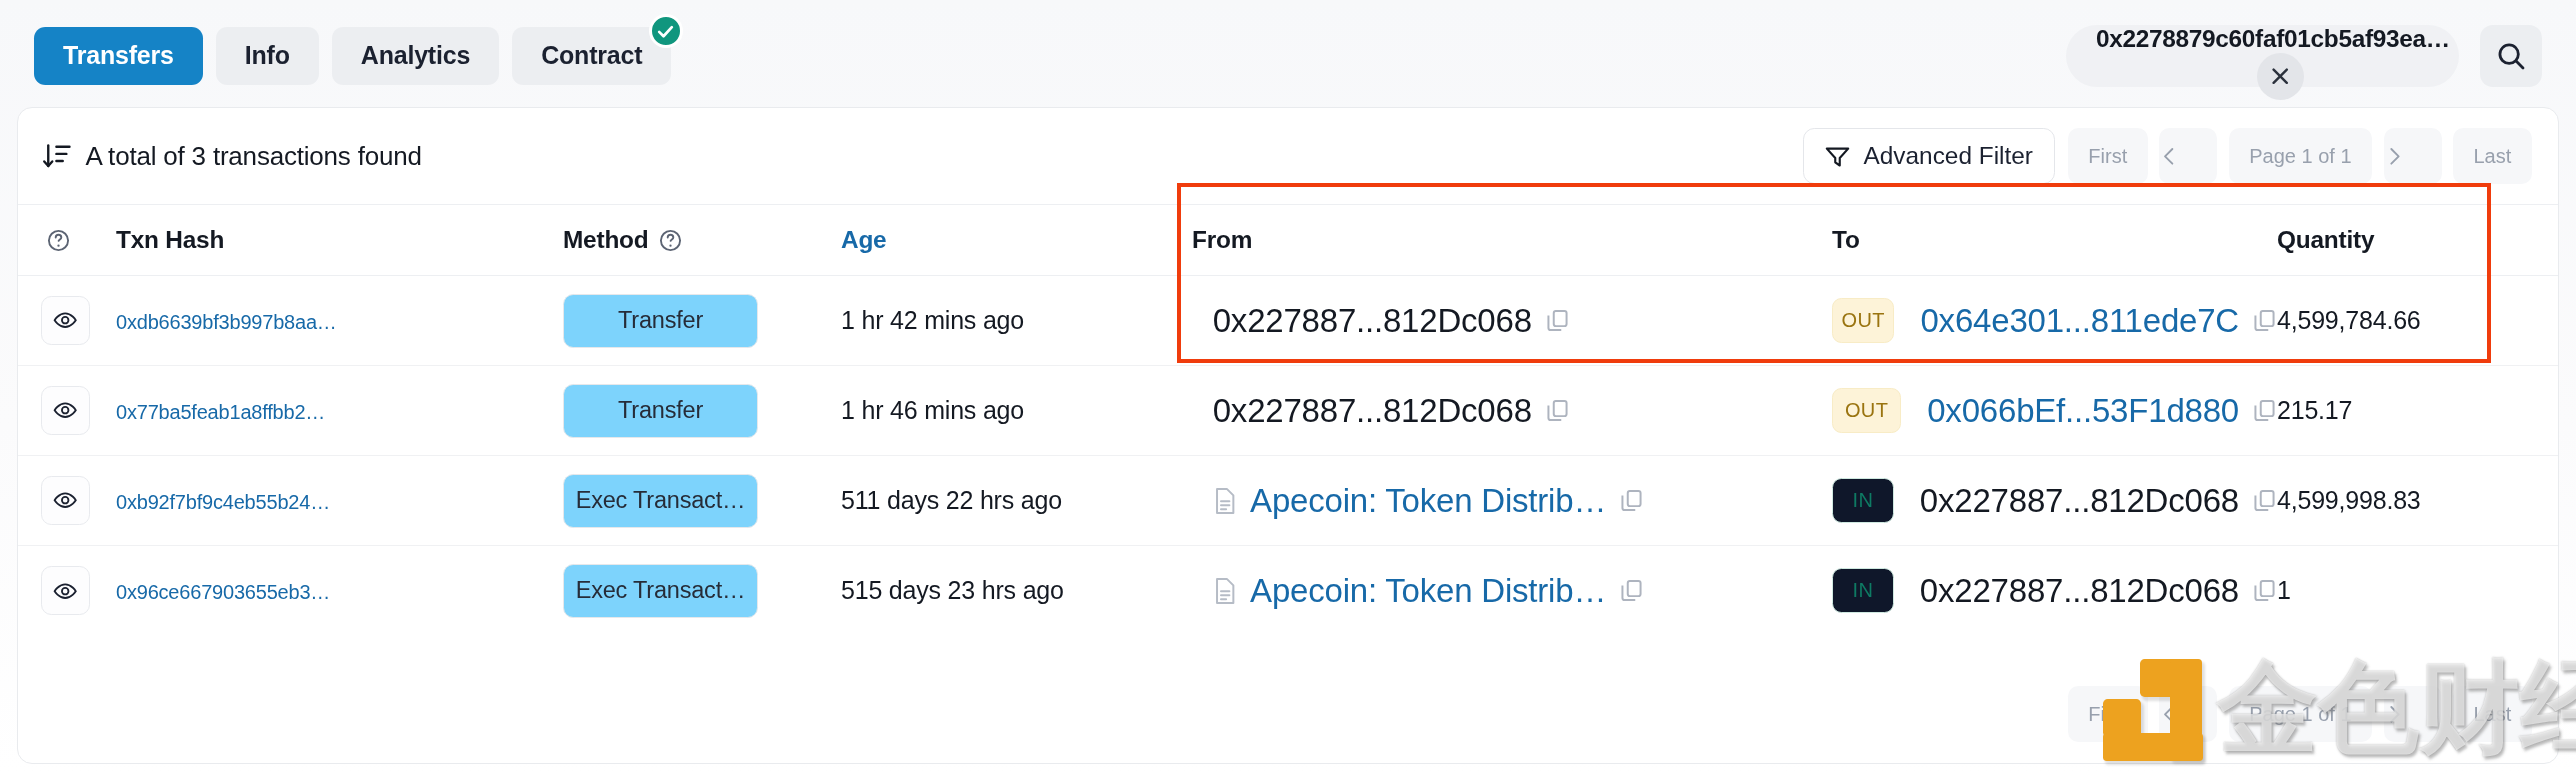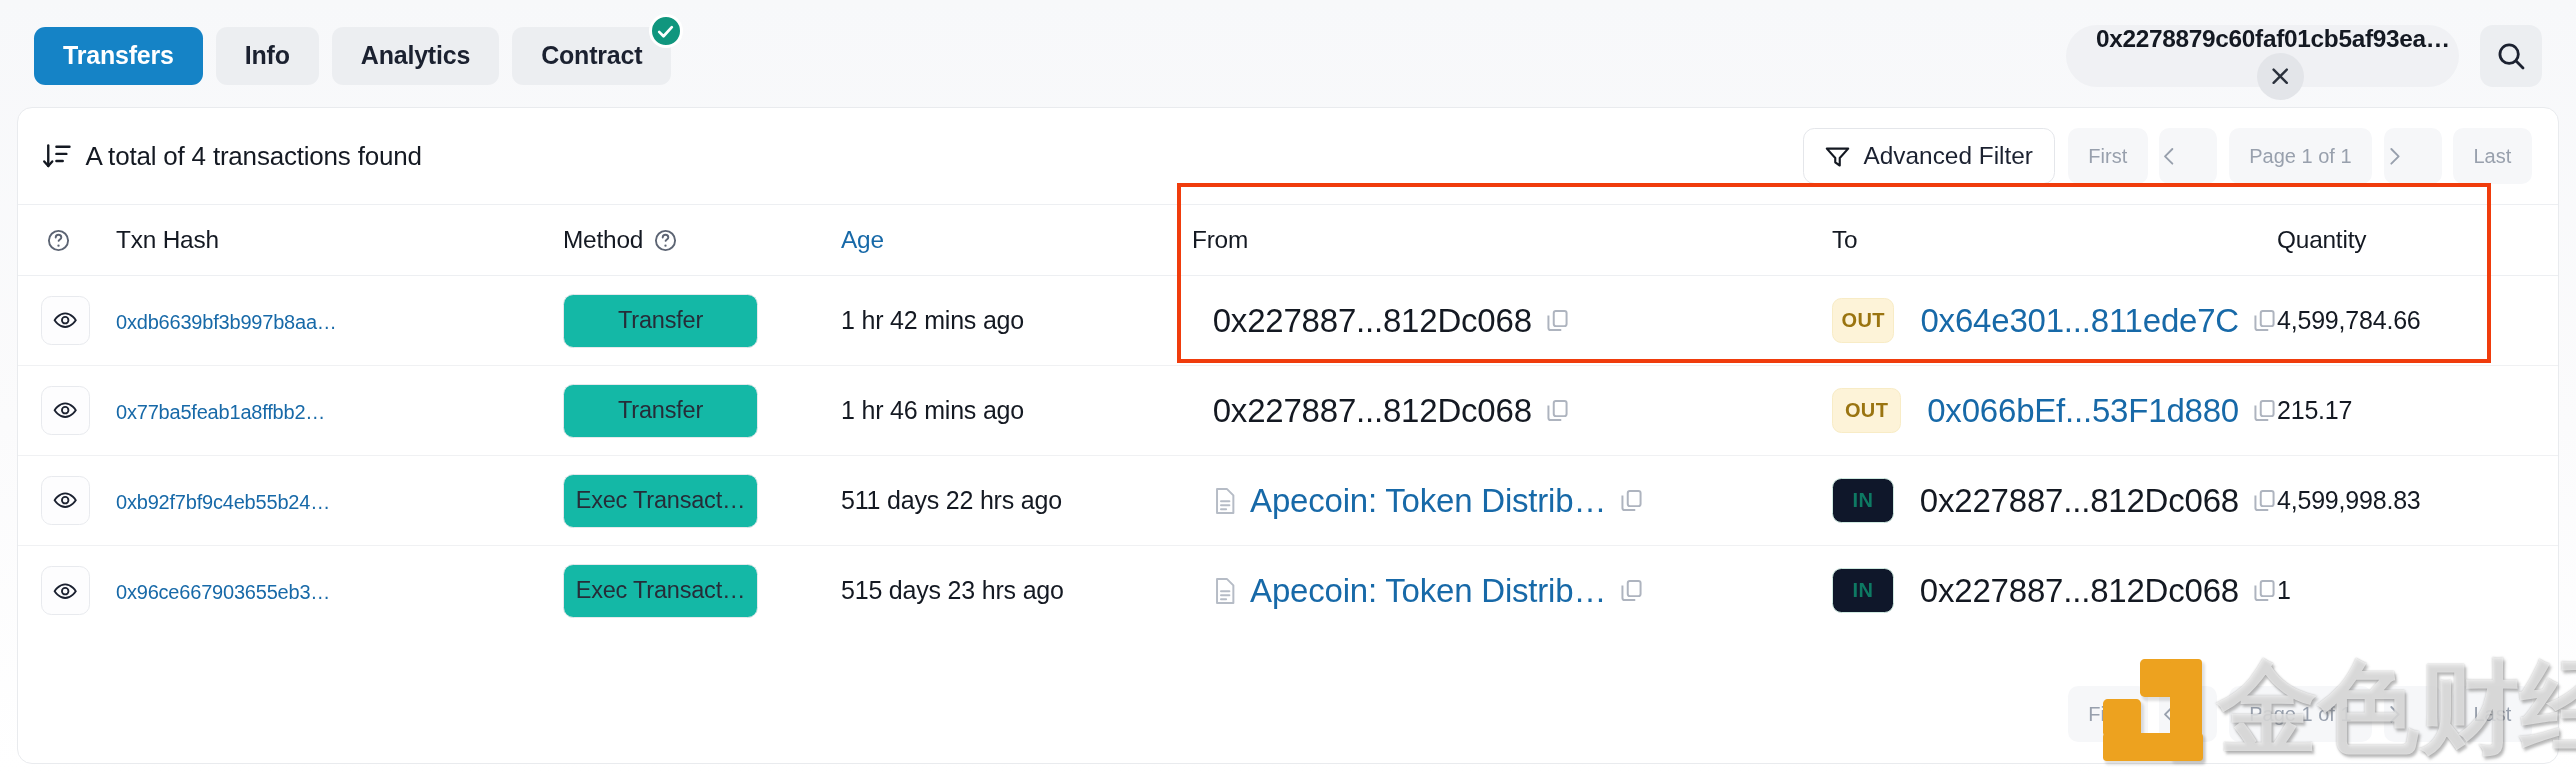--- a/index.html
+++ b/index.html
@@ -188,21 +188,21 @@
   table.tx {
     width: 100%;
     border-collapse: collapse;
     table-layout: fixed;
   }
 
   .tx thead th {
     height: 71px;
     text-align: left;
     font-size: 24.4px;
-    font-weight: normal;
+    font-weight: bold;
     color: #141922;
     border-top: 1.9px solid #edeff2;
     border-bottom: 1.9px solid #edeff2;
     padding: 0;
     vertical-align: middle;
     background: #ffffff;
     letter-spacing: -0.2px;
   }
   .tx thead th .th-in {
     display: flex; align-items: center; gap: 9.4px;
@@ -247,21 +247,21 @@
   .hash-link { font-size: 20px; }
 
   .method-pill {
     display: inline-flex;
     align-items: center;
     justify-content: center;
     height: 54px;
     width: 195px;
     border: 1.9px solid #e6e8eb;
     border-radius: 10.3px;
-    background: #14b8a6;
+    background: #7dd3fc;
     font-size: 23.5px;
     color: #262c38;
     cursor: pointer;
     overflow: hidden;
     white-space: nowrap;
   }
 
   .addr-cell {
     display: flex;
     align-items: center;
@@ -272,21 +272,21 @@
   .copy-icon svg { width: 25px; height: 25px; display: block; }
   .doc-icon svg { width: 24.4px; height: 28px; display: block; }
 
   .badge {
     display: inline-flex;
     align-items: center;
     justify-content: center;
     width: 77px; height: 45px;
     border-radius: 9.4px;
     font-size: 20px;
-    font-weight: bold;
+    font-weight: normal;
     letter-spacing: 0.4px;
   }
   .badge.out { background: #fdf3d8; color: #9a7410; border: 1.9px solid #f8ecc6; }
   .badge.in  { background: #0f172a; color: #0e7a63; border: 1.9px solid #cfe9e0; }
 
   .to-wrap { display: flex; align-items: center; gap: 26px; }
 
   
   .hl-box {
     position: absolute;
@@ -400,21 +400,21 @@
       <div class="total-text">
         <span class="sort-icon">
           <svg viewBox="0 0 24 24" fill="none" stroke="#141922" stroke-width="1.9" stroke-linecap="round" stroke-linejoin="round">
             <line x1="5" y1="3.5" x2="5" y2="20"></line>
             <polyline points="1.8,16.4 5,20 8.2,16.4"></polyline>
             <line x1="11.5" y1="4.6" x2="22" y2="4.6"></line>
             <line x1="11.5" y1="10.3" x2="19.5" y2="10.3"></line>
             <line x1="11.5" y1="16" x2="16.6" y2="16"></line>
           </svg>
         </span>
-        <span>A total of 4 transactions found</span>
+        <span>A total of 3 transactions found</span>
       </div>
 
       <div class="head-right">
         <div class="adv-filter">
           <span class="funnel-icon">
             <svg viewBox="0 0 24 24" fill="none" stroke="#141922" stroke-width="1.9" stroke-linecap="round" stroke-linejoin="round">
               <polygon points="2.5,5 21.5,5 14,13.4 14,20 10,17.2 10,13.4"></polygon>
             </svg>
           </span>
           <span>Advanced Filter</span>

